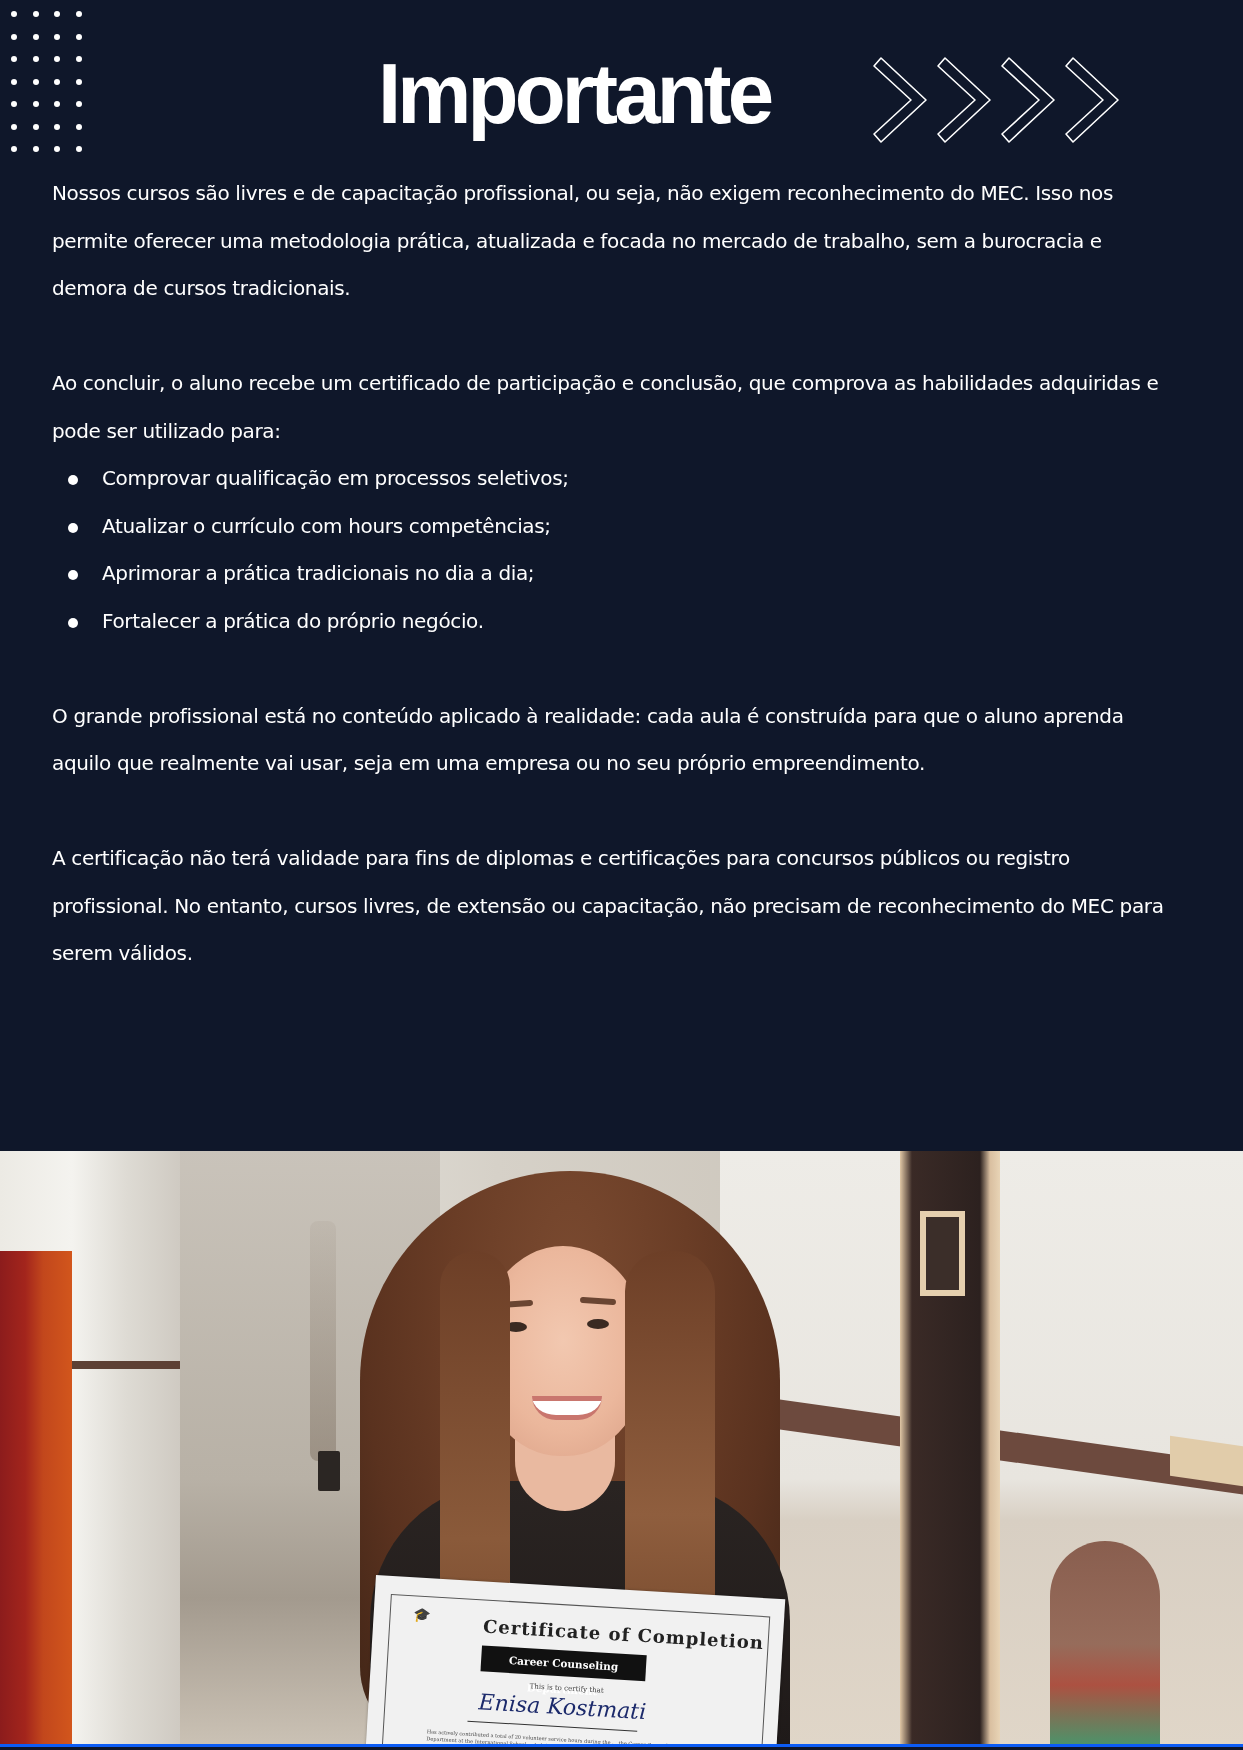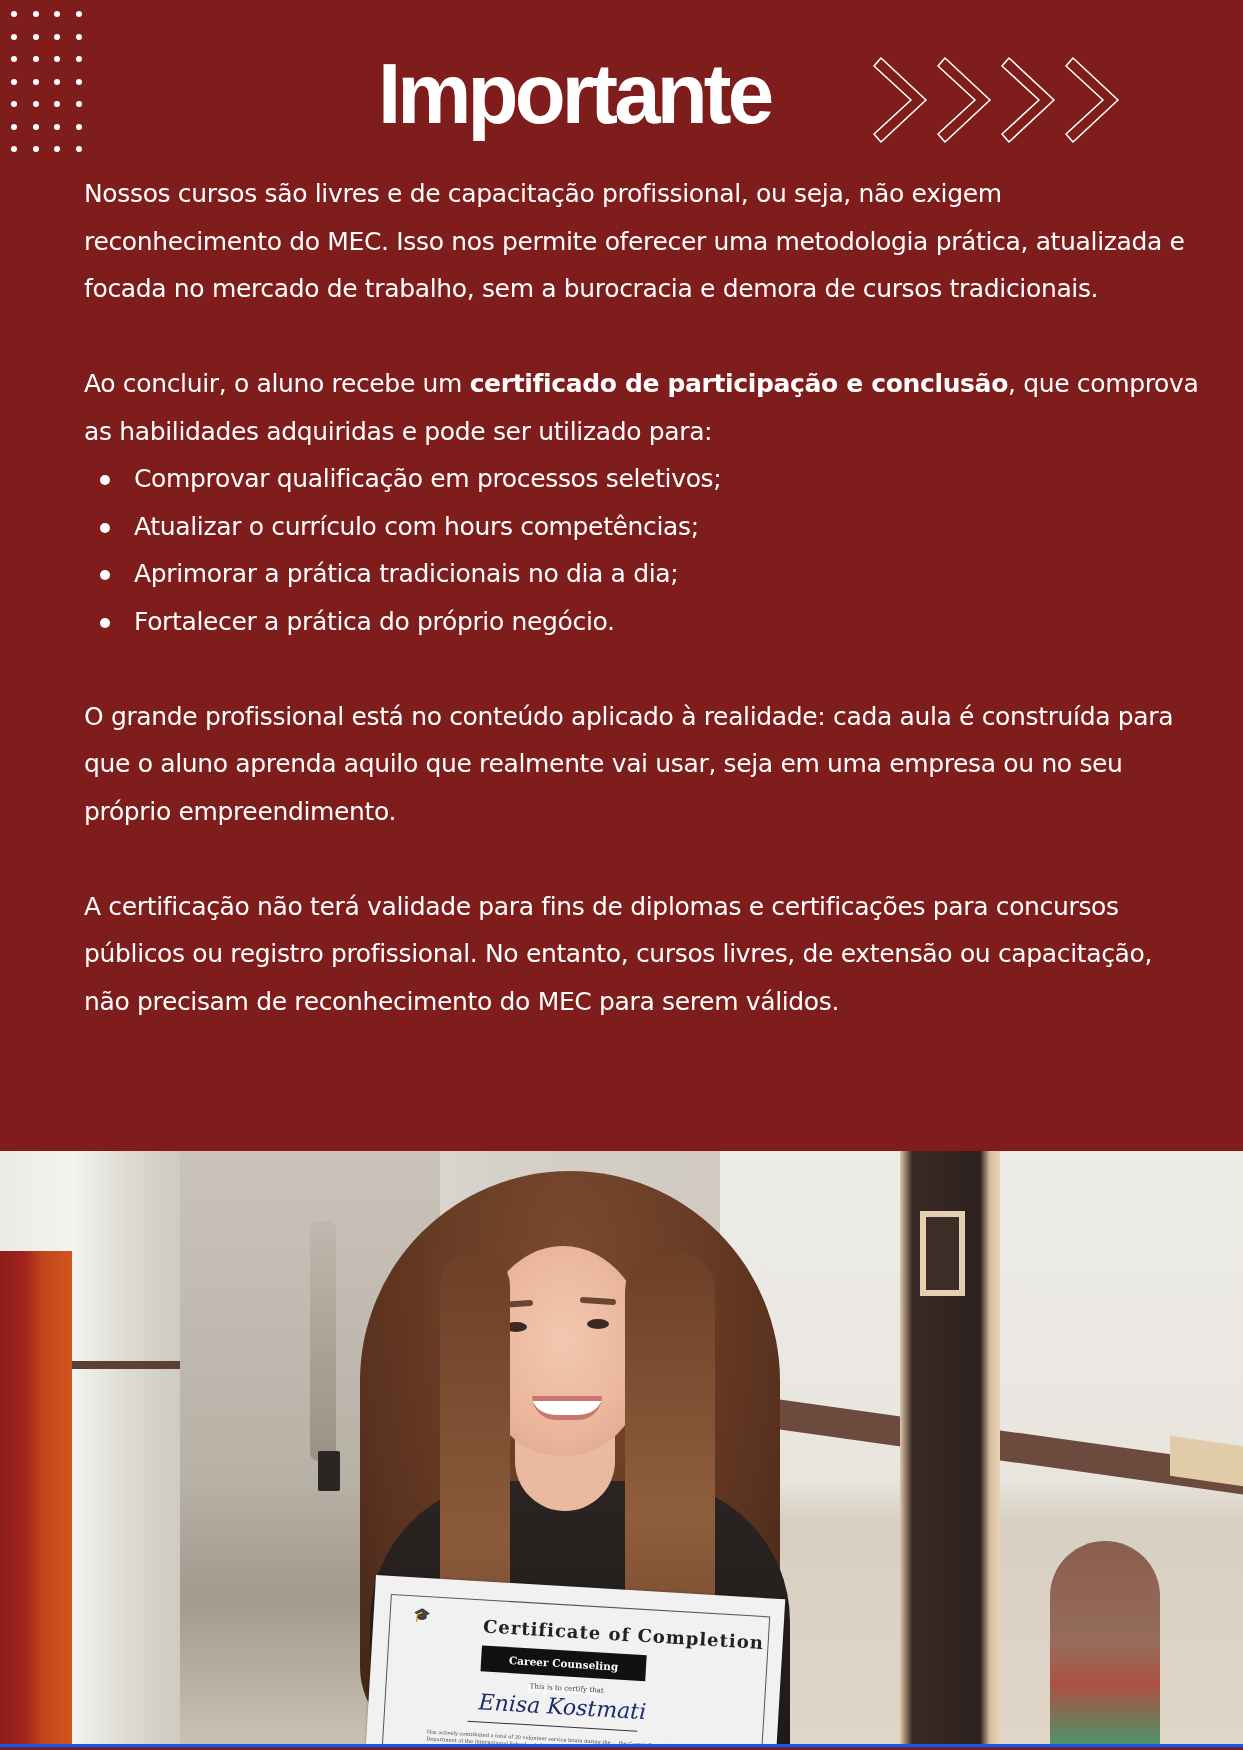--- a/index.html
+++ b/index.html
@@ -1,38 +1,38 @@
 <!DOCTYPE html>
 <html><head>
   <meta charset="utf-8">
   <style>
     * { margin: 0; padding: 0; box-sizing: border-box; }
     html, body { width: 1243px; height: 1750px; overflow: hidden; background: #0c5cf5; }
-    .page { position: relative; width: 1243px; height: 1750px; background: #7f1d1d; overflow: hidden; }
+    .page { position: relative; width: 1243px; height: 1750px; background: #0f172a; overflow: hidden; }
 
     
     .dots { position: absolute; left: 11px; top: 11px; width: 76px; height: 144px;
       display: grid; grid-template-columns: repeat(4, 6px); grid-template-rows: repeat(7, 6px);
       column-gap: 15.5px; row-gap: 16.5px; }
     .dots span { width: 6px; height: 6px; border-radius: 50%; background: #fff; display: block; }
 
     
     .title { position: absolute; left: 378px; top: 50px; font-family: "Liberation Sans", sans-serif;
       font-weight: 700; font-size: 86px; line-height: 1; color: #fff; letter-spacing: -4px;
       transform: scaleX(0.97); transform-origin: left top; }
 
     .chevrons { position: absolute; left: 871px; top: 56px; width: 250px; height: 88px; }
 
     
-    .content { position: absolute; left: 84px; top: 170px; width: 1120px;
-      font-family: "DejaVu Sans", sans-serif; color: #fff; font-size: 25px; line-height: 47.5px;
+    .content { position: absolute; left: 52px; top: 170px; width: 1120px;
+      font-family: "DejaVu Sans", sans-serif; color: #fff; font-size: 20px; line-height: 47.5px;
       letter-spacing: -0.35px; }
     .content p { margin: 0; }
     .content .gap { height: 47.5px; }
-    .content strong { font-weight: 700; }
+    .content strong { font-weight: 400; }
     .content ul { list-style: none; margin: 0; padding: 0; }
     .content li { position: relative; padding-left: 50px; }
     .content li::before { content: ""; position: absolute; left: 16px; top: 20px; width: 10px; height: 10px;
       border-radius: 50%; background: #fff; }
 
     
     .photo { position: absolute; left: 0; top: 1151px; width: 1243px; height: 596px; overflow: hidden;
       background: linear-gradient(90deg, #d9d6cf 0%, #e4e2dc 20%, #d6d1c8 40%, #cfc9bf 60%, #e0ddd6 75%, #e8e6e0 100%); }
     .photo .stripe-bottom { position: absolute; left: 0; bottom: 0; width: 100%; height: 3px; background: #0c5cf5; }
 

